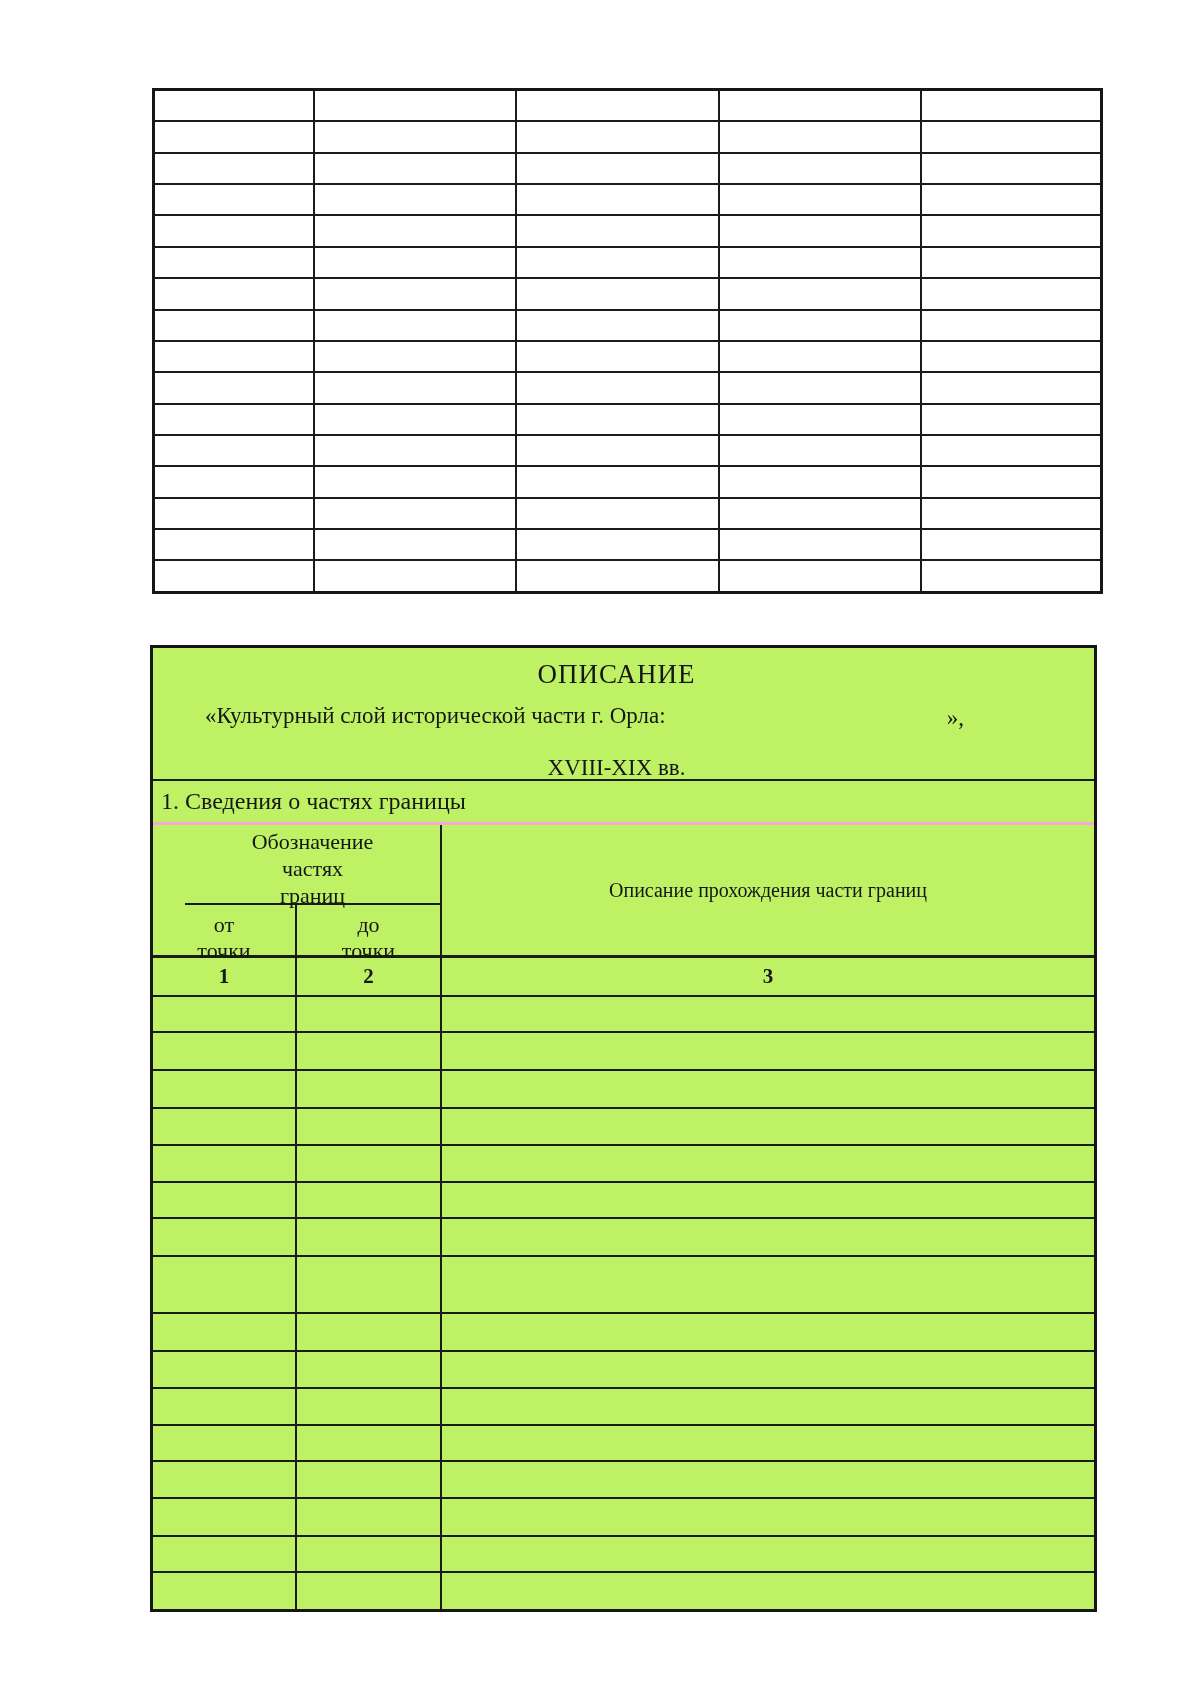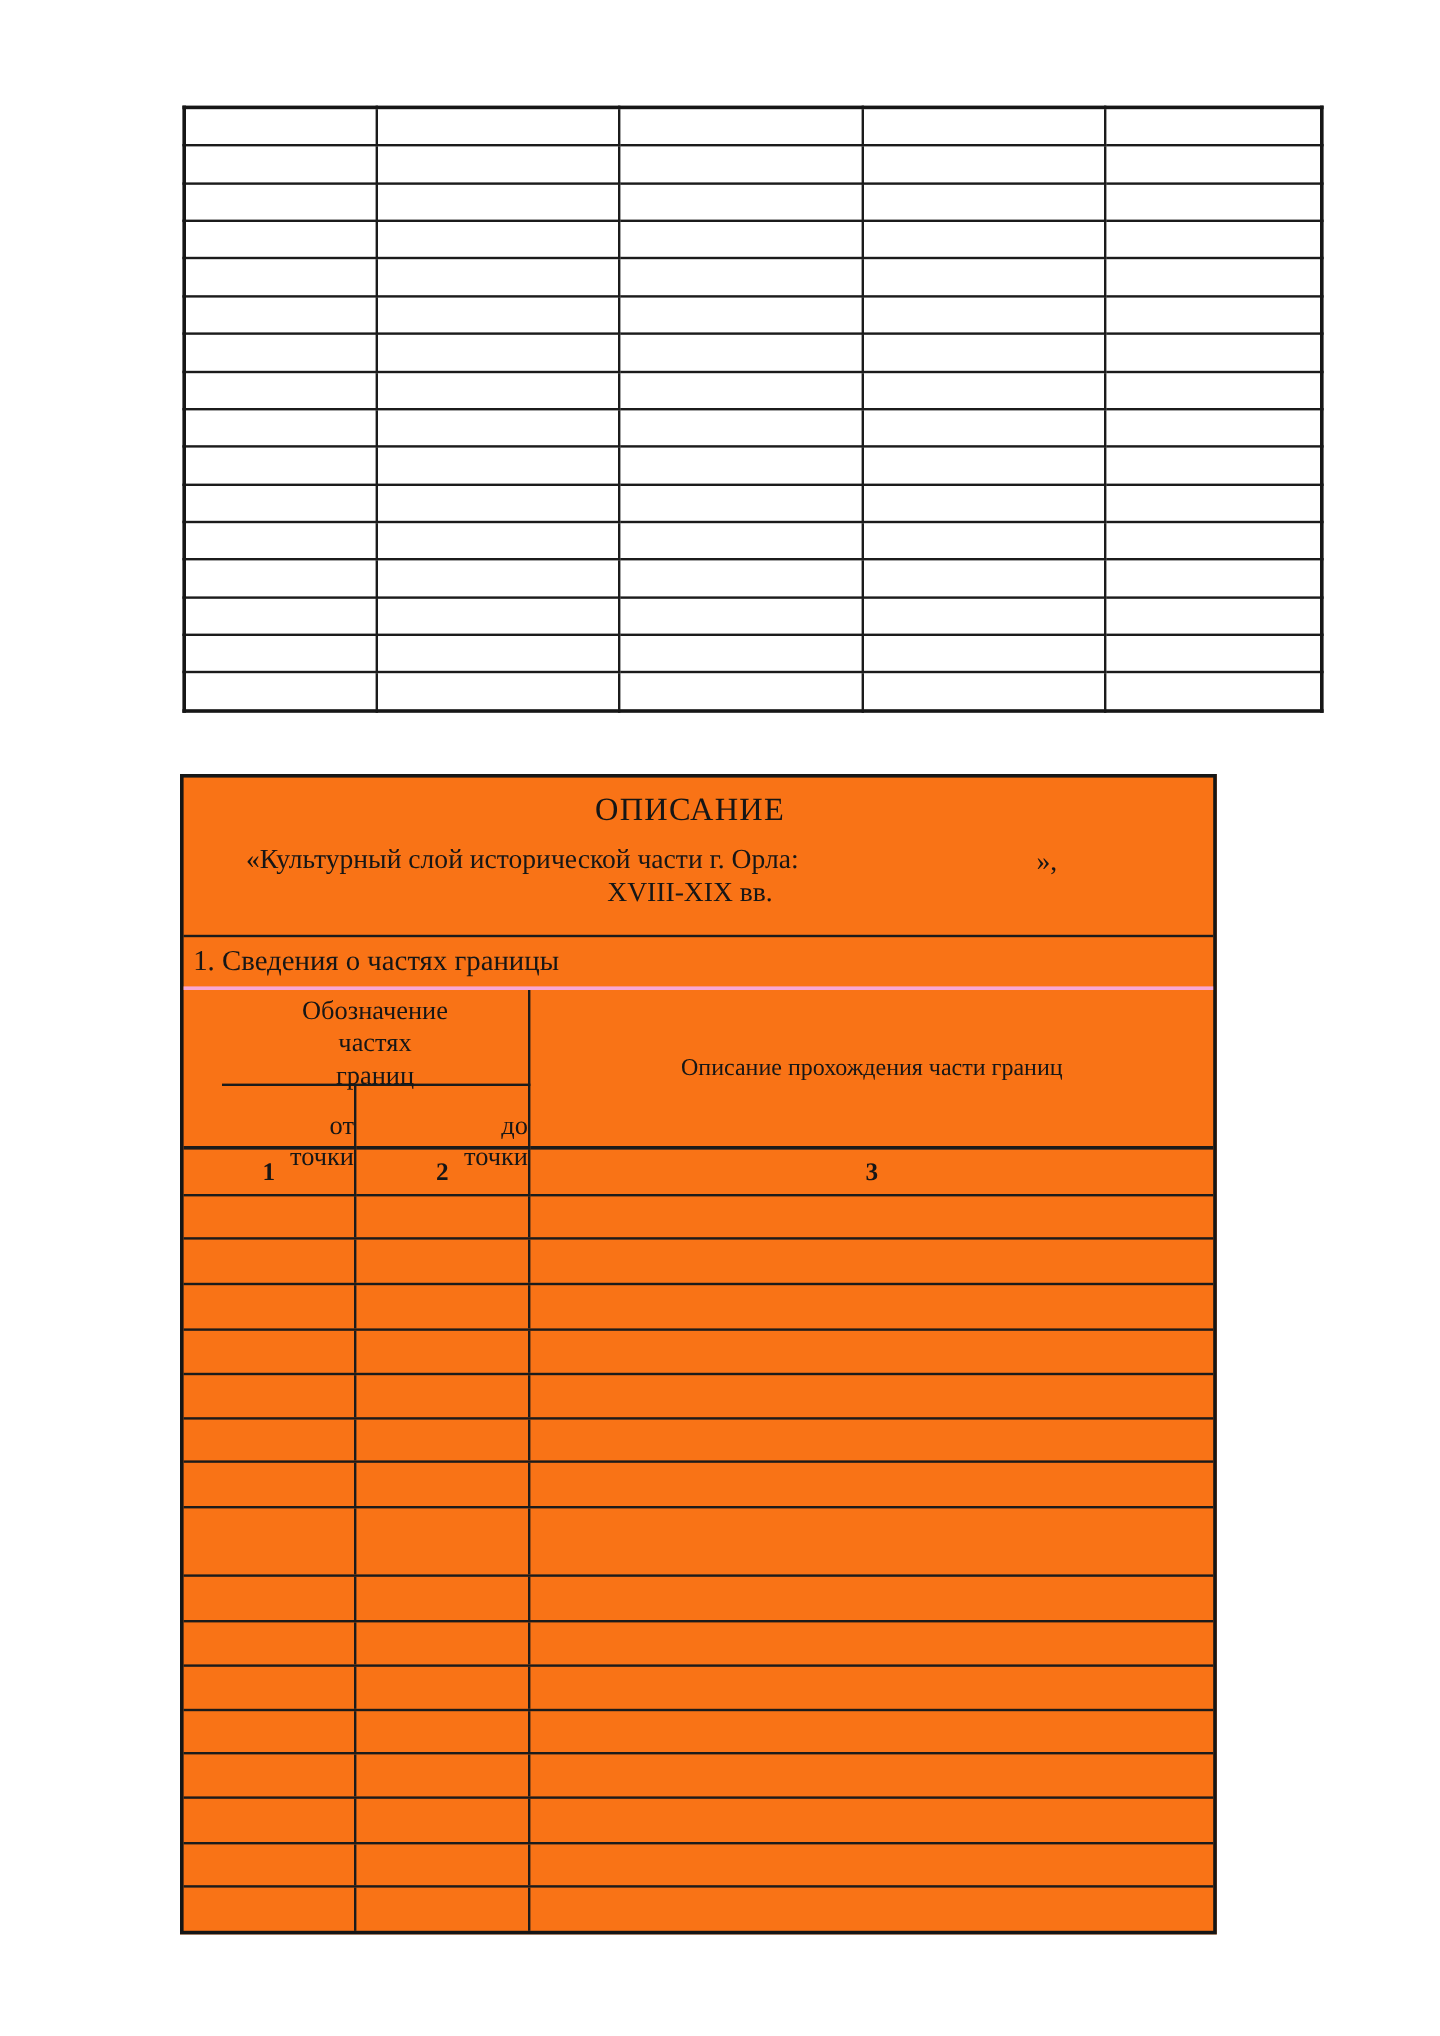--- a/index.html
+++ b/index.html
@@ -20,38 +20,38 @@
   }
   .topgrid td{
     border:2px solid #1b1b1b;
     height:29px;
     padding:0;
   }
   .topgrid{border:3px solid #161616;}
 
   
   .btable{
-    position:absolute;left:150px;top:645px;width:864px;
+    position:absolute;left:150px;top:645px;width:947px;
     border:3px solid #161616;
     box-sizing:border-box;
-    background:#f97316;
+    background:#bef264;
   }
   .title-block{
     box-sizing:border-box;
     height:133px;
     border-bottom:2px solid #1b1b1b;
     position:relative;
     padding-top:10px;
   }
   .t-center{text-align:center;padding-right:14px;}
   .t1{font-size:27px;line-height:32px;letter-spacing:1px;}
   .t2{font-size:23px;line-height:30px;margin-top:2px;}
   .t3{font-size:23px;line-height:28px;margin-top:12px;padding-left:52px;position:relative;}
   .t3 .quote{position:absolute;right:130px;top:2px;}
-  .t4{font-size:23px;line-height:28px;}
+  .t4{font-size:23px;line-height:28px;margin-top:24px;}
 
   .section-row{
     box-sizing:border-box;
     height:44px;
     border-bottom:3px solid #f9a8d4;
     font-size:24px;
     line-height:41px;
     padding-left:8px;
   }
 
@@ -69,21 +69,21 @@
   }
   .c-opis{
     grid-column:3;grid-row:1 / span 2;
     border-bottom:3px solid #1b1b1b;
     display:flex;align-items:center;justify-content:center;
     font-size:20px;
   }
   .c-ot,.c-do{
     grid-row:2;
     border-bottom:3px solid #1b1b1b;
-    text-align:right;font-size:22px;line-height:26px;padding-top:20px;
+    text-align:center;font-size:22px;line-height:26px;padding-top:7px;
   }
   .c-ot{grid-column:1;border-right:2px solid #1b1b1b;}
   .c-do{grid-column:2;border-right:2px solid #1b1b1b;}
   .c-n{
     grid-row:3;
     border-bottom:2px solid #1b1b1b;
     text-align:center;font-weight:bold;font-size:21px;
     display:flex;align-items:center;justify-content:center;
   }
   .c-n1{grid-column:1;border-right:2px solid #1b1b1b;}

